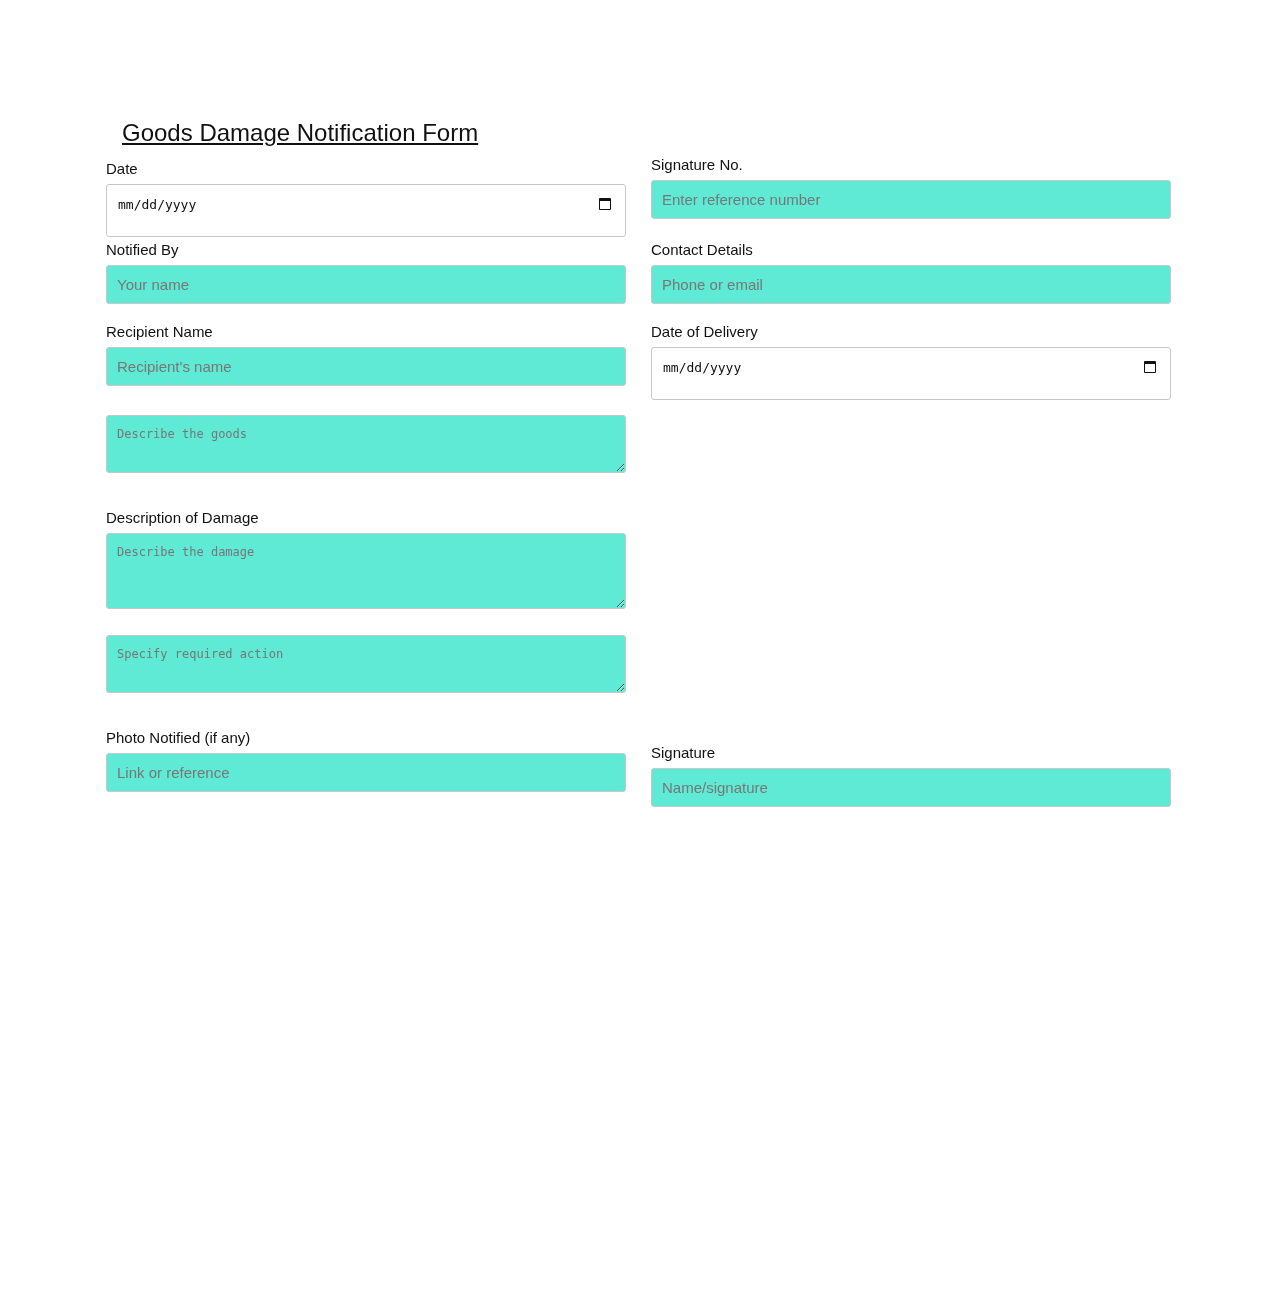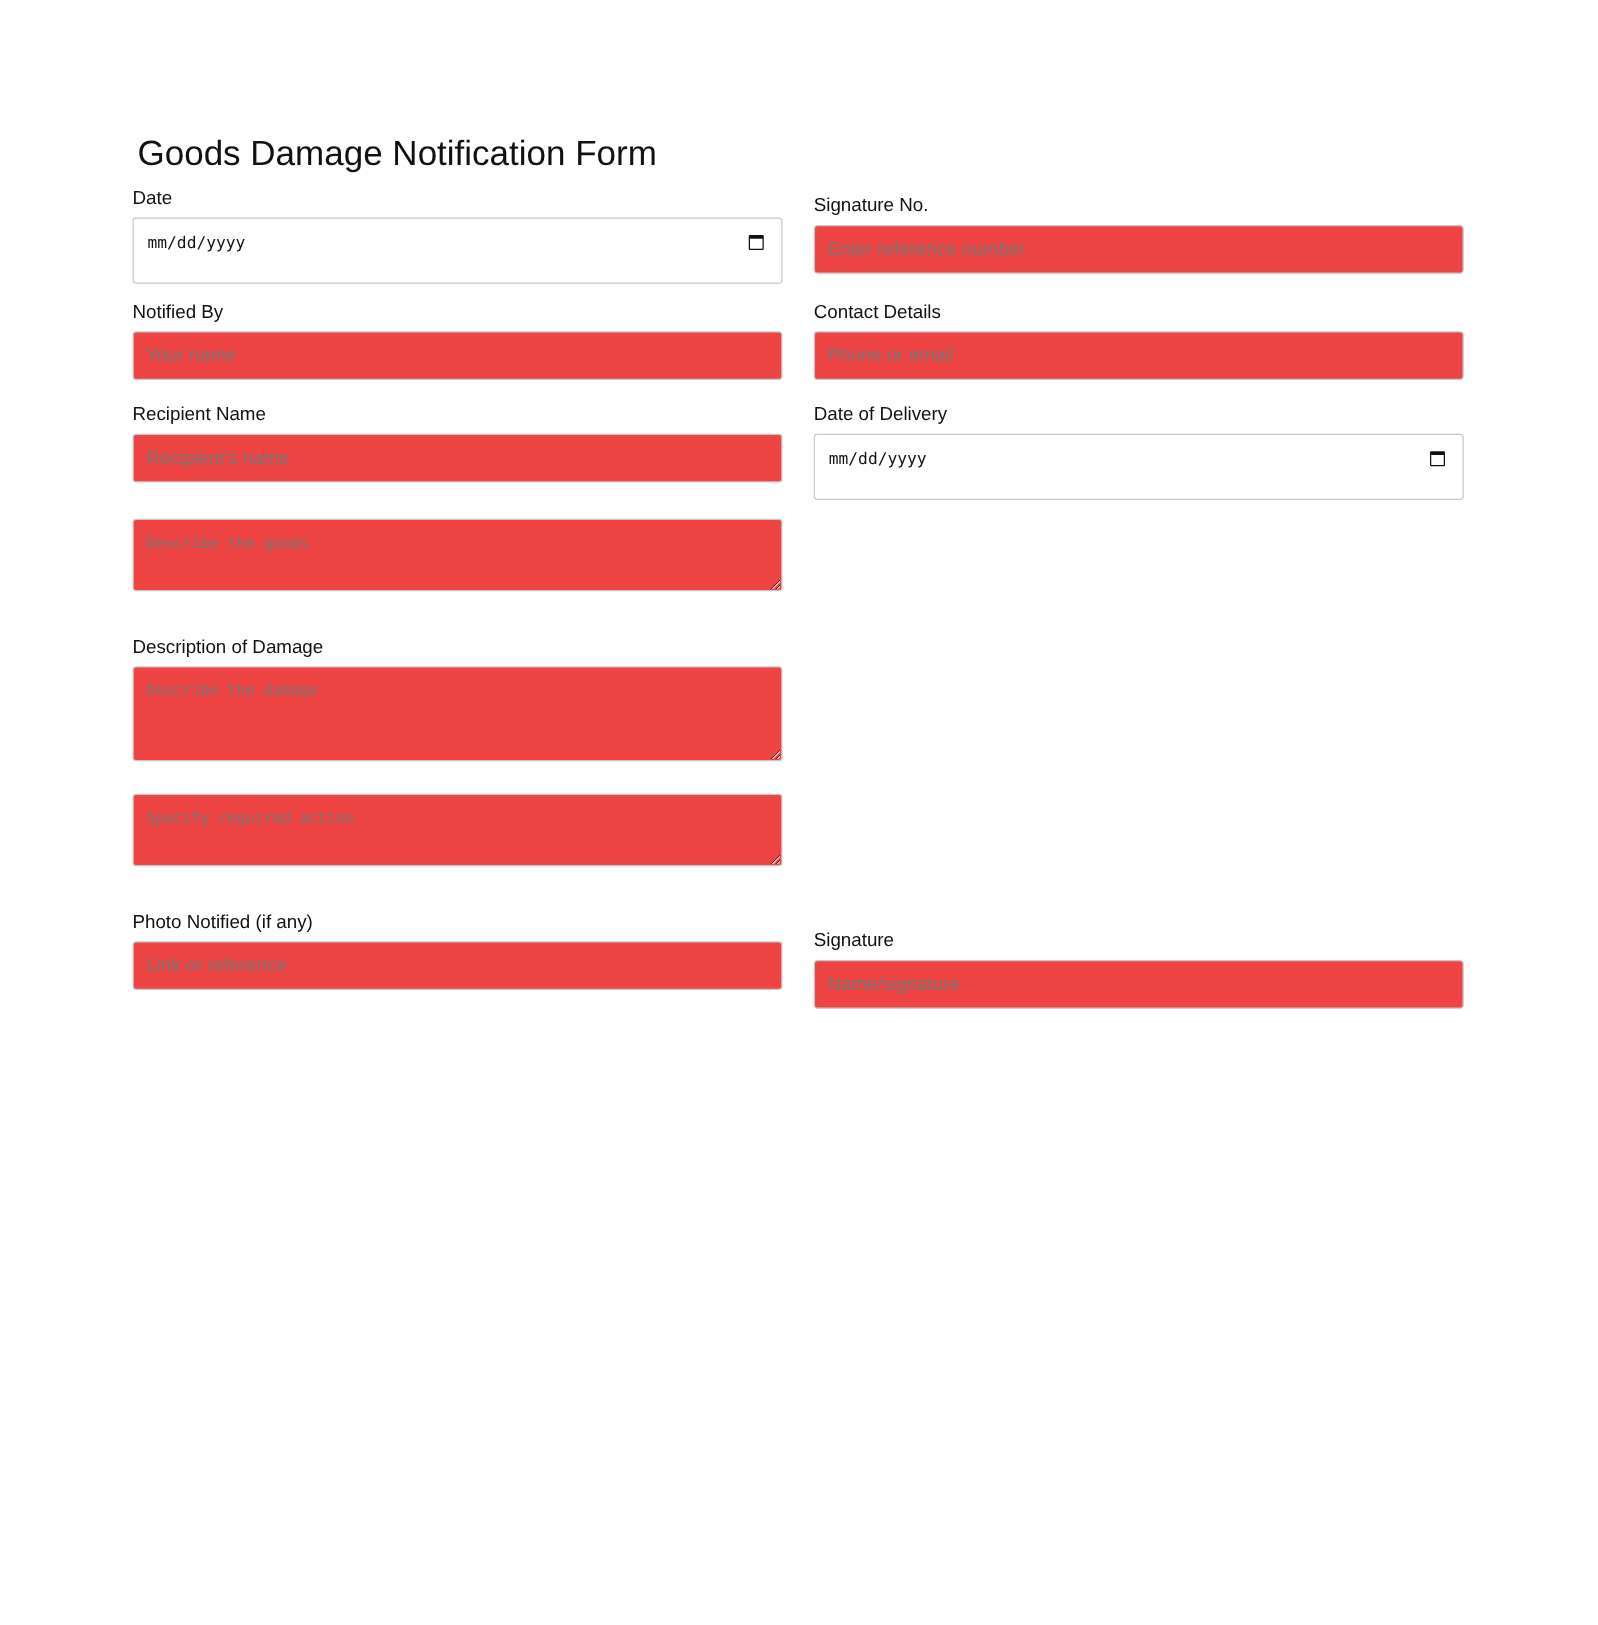--- a/index.html
+++ b/index.html
@@ -1,40 +1,40 @@
 <!DOCTYPE html>
 <html><head>
 <meta charset="utf-8">
 <style>
   html, body { margin:0; padding:0; background:#ffffff; }
   body { width:1278px; height:1300px; font-family:"Liberation Sans", sans-serif; color:#111; position:relative; }
   .container { position:absolute; left:106px; top:0; width:1065px; }
-  h1 { position:absolute; left:0; top:103px; margin:4px; font-size:28px; font-weight:400; color:#111; white-space:nowrap; }
+  h1 { position:absolute; left:0; top:103px; margin:16px; font-size:24px; font-weight:400; color:#111; white-space:nowrap;text-decoration:underline; }
   .field { position:absolute; width:520px; }
   .field label { display:block; font-size:15px; color:#111; height:17px; line-height:17px; }
   .field input, .field textarea {
     box-sizing:border-box; width:520px; border:1px solid #c8c8c8; border-radius:3px;
-    background:#ef4444; font-size:15px; padding:0 10px; color:#111; outline:none; display:block;
+    background:#5eead4; font-size:15px; padding:0 10px; color:#111; outline:none; display:block;
   }
   .field input.text { height:39px; font-family:"Liberation Sans", sans-serif; margin-top:7px; }
   .field input.text::placeholder { color:#777; }
   .datebox { position:relative; box-sizing:border-box; width:520px; height:53px; border:1px solid #c8c8c8; border-radius:3px; margin-top:7px; }
   .datebox .dv { position:absolute; left:11px; top:12px; font-family:"DejaVu Sans Mono", monospace; font-size:13px; color:#111; }
   .datebox .cal { position:absolute; right:14px; top:13px; width:12px; height:12px; border:1.5px solid #111; border-top-width:3px; border-radius:1px; box-sizing:border-box; }
   .field textarea { font-family:"DejaVu Sans Mono", monospace; font-size:12px; padding:11px 10px; resize:vertical; margin-top:7px; }
   .field textarea::placeholder { color:#777; }
   .left { left:0; } .right { left:545px; }
 </style>
 </head>
 <body>
 
 <div class="container">
   <h1>Goods Damage Notification Form</h1>
 
-  <div class="field left" style="top:150px">
+  <div class="field left" style="top:160px">
     <label>Date</label>
     <div class="datebox">
       <span class="dv">mm/dd/yyyy</span>
       <span class="cal"></span>
     </div>
   </div>
 
   <div class="field right" style="top:156px">
     <label>Signature No.</label>
     <input class="text" type="text" placeholder="Enter reference number" style="">

